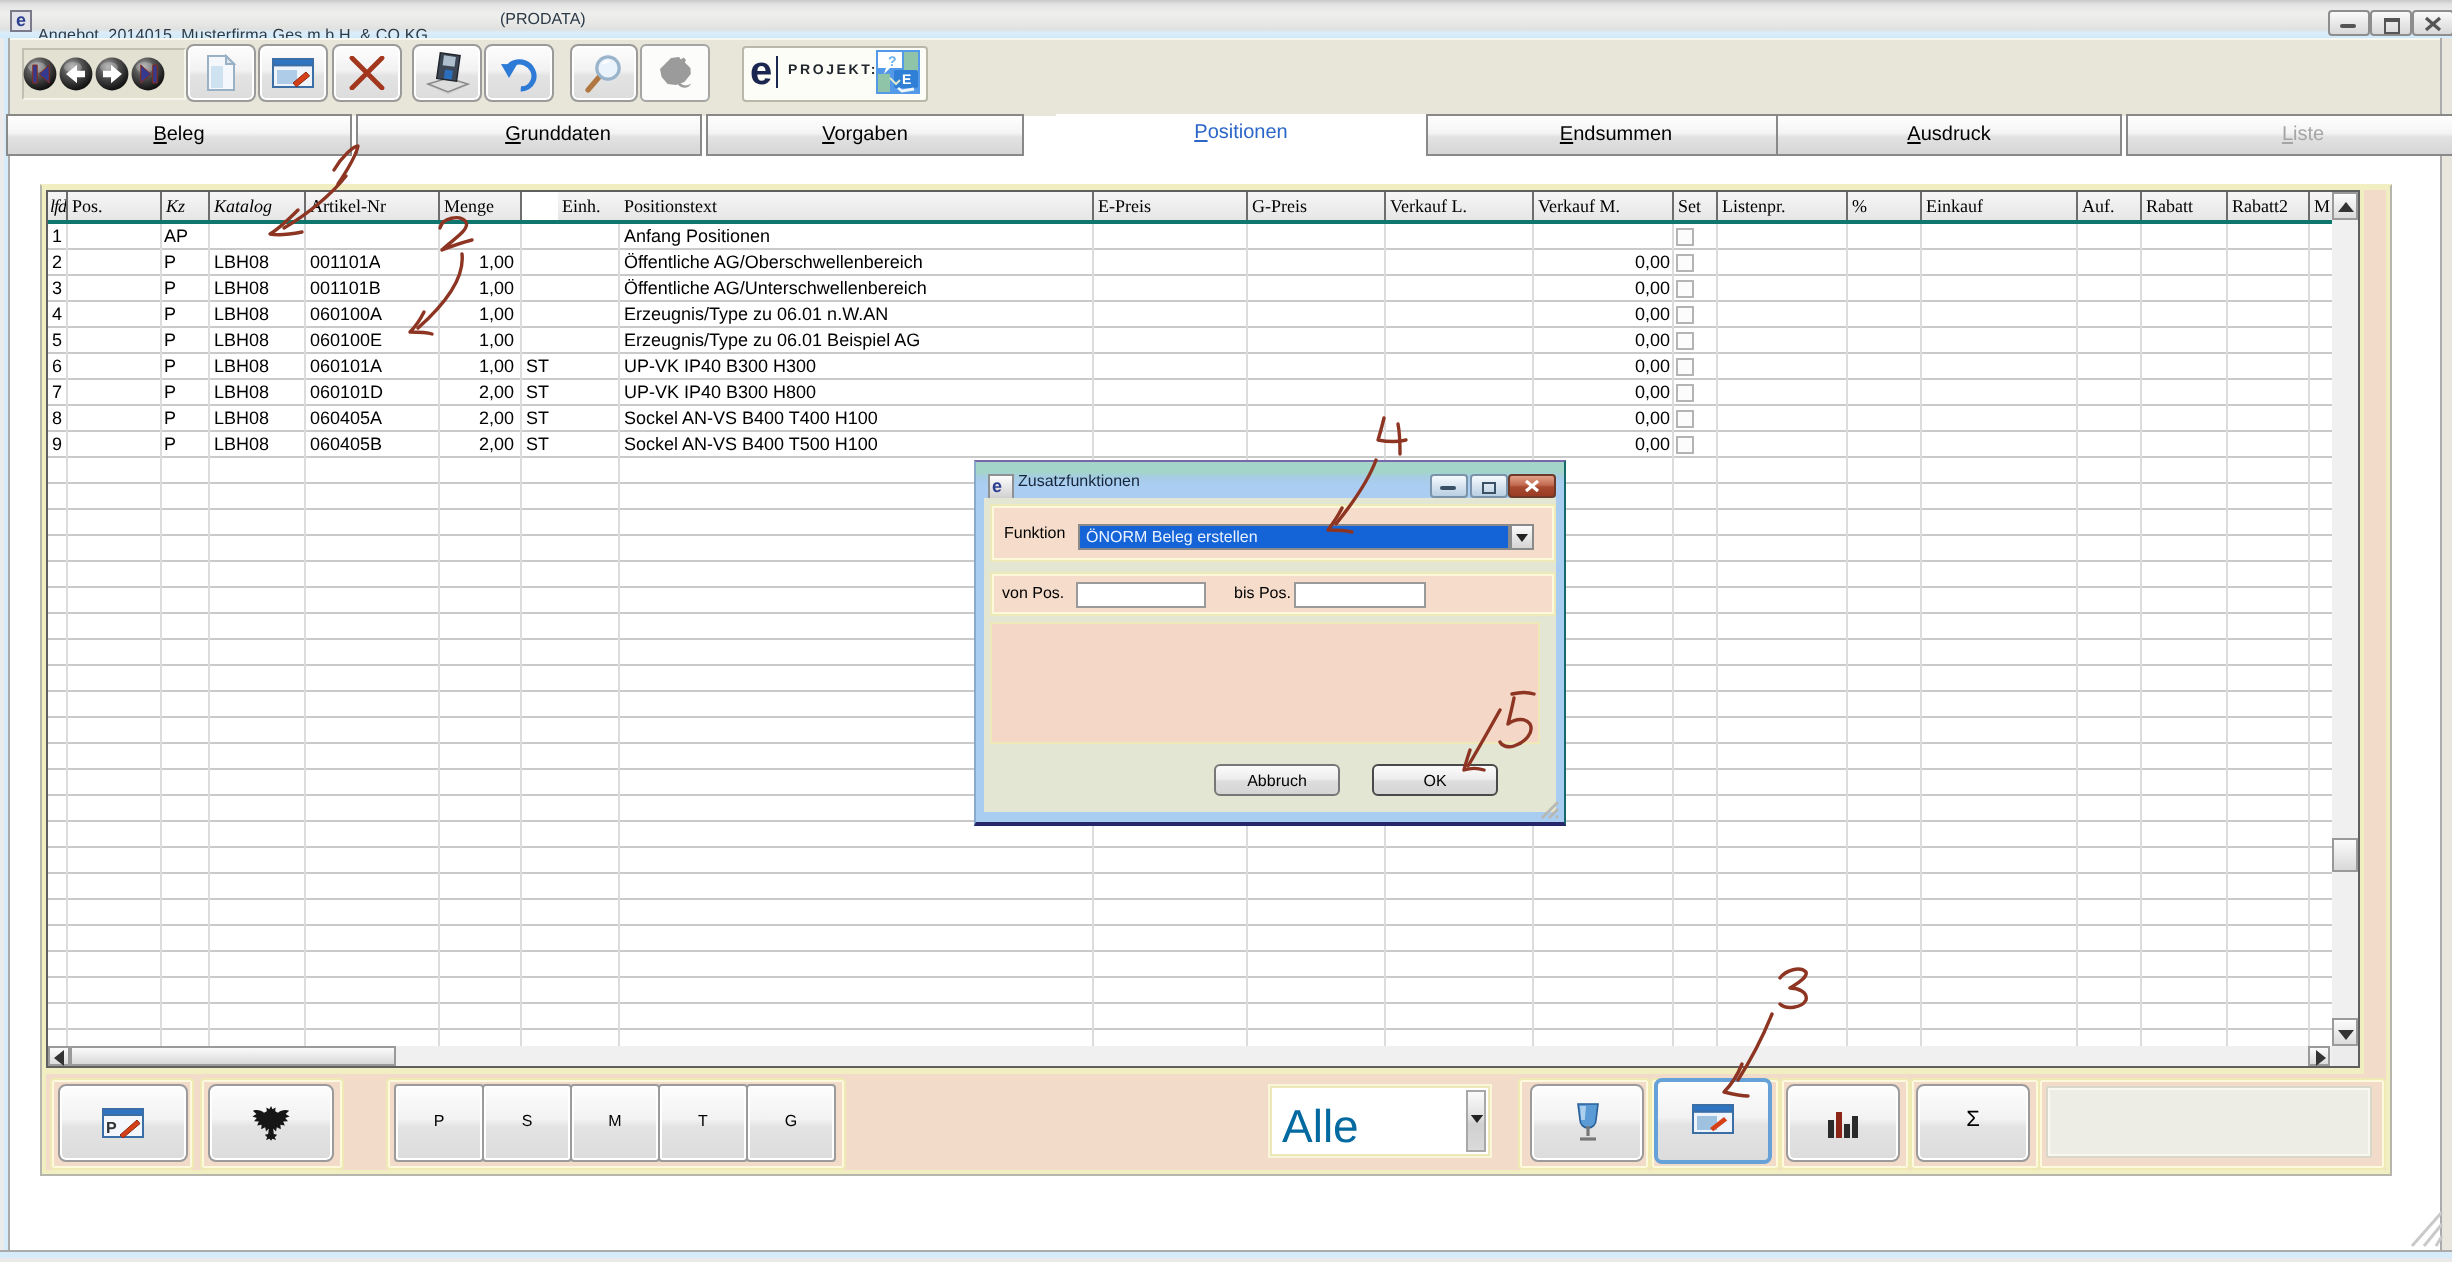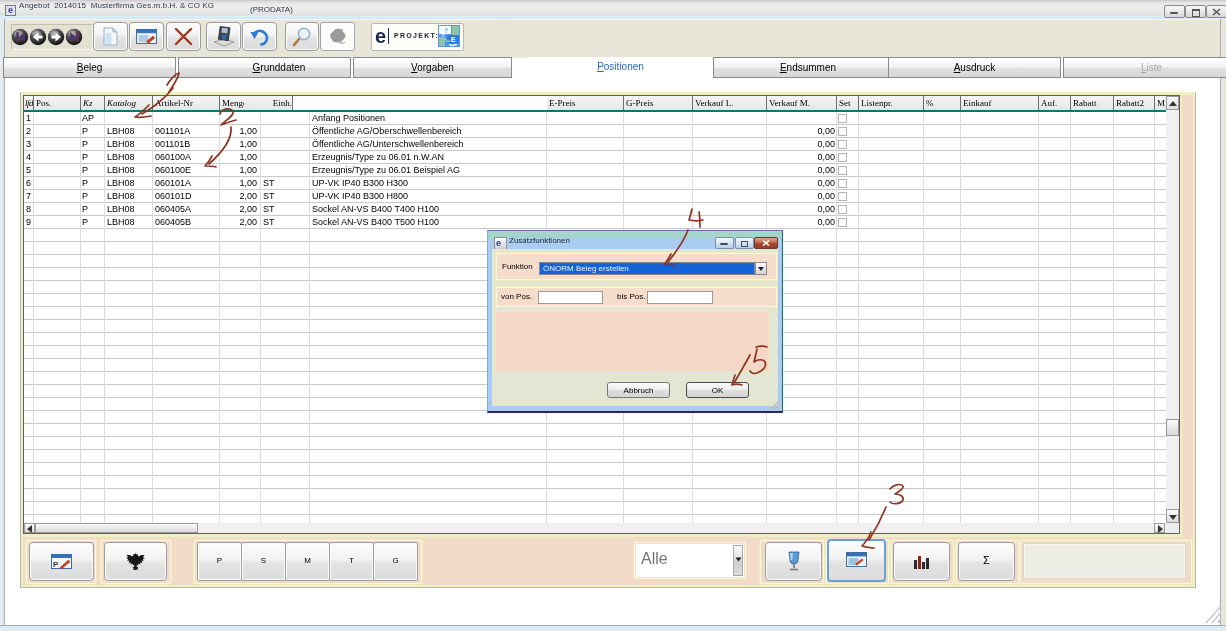--- a/index.html
+++ b/index.html
@@ -25,21 +25,21 @@
 </style>
 </head>
 <body>
 
 <div class="a" id="titlebar" style="left:0;top:0;width:1226px;height:19px;
   background:linear-gradient(#c9c9c9 0%,#e3e3e3 12%,#efefee 35%,#e9e9e8 58%,#e0e0df 76%,#dcedf9 86%,#cfe9fb 100%);"></div>
 
 <div class="a" style="left:5px;top:5px;width:9px;height:9px;background:#e3e3ea;border:1px solid #7a7a8a;">
   <div class="a" style="left:0px;top:-1px;width:9px;height:9px;font-size:9px;font-weight:bold;color:#2a3f8f;line-height:10px;text-align:center;">e</div>
 </div>
-<div class="a" style="left:19px;top:0;font-size:8px;color:#2c3a46;letter-spacing:0.1px;line-height:12px;">Angebot&nbsp; 2014015&nbsp; Musterfirma Ges.m.b.H. &amp; CO KG</div>
+<div class="a" style="left:19px;top:12px;font-size:8px;color:#2c3a46;letter-spacing:0.1px;line-height:12px;">Angebot&nbsp; 2014015&nbsp; Musterfirma Ges.m.b.H. &amp; CO KG</div>
 <div class="a" style="left:250px;top:4px;font-size:8px;color:#2c3a46;line-height:12px;">(PRODATA)</div>
 
 <div class="a" style="left:1164px;top:5px;width:19px;height:11px;border:1px solid #8d8d8d;border-radius:2px;background:linear-gradient(#fafafa,#d8d8d8);">
   <div class="a" style="left:5px;top:6px;width:8px;height:2px;background:#555;border-radius:1px;"></div>
   </div>
 <div class="a" style="left:1185px;top:5px;width:19px;height:11px;border:1px solid #8d8d8d;border-radius:2px;background:linear-gradient(#fafafa,#d8d8d8);">
   <div class="a" style="left:6px;top:3px;width:6px;height:5px;border:1px solid #555;border-top-width:2px;"></div>
   </div>
 <div class="a" style="left:1206px;top:5px;width:19px;height:11px;border:1px solid #8d8d8d;border-radius:2px;background:linear-gradient(#fafafa,#d8d8d8);">
   <svg class="a" style="left:5px;top:2px;" width="9" height="8">
@@ -168,21 +168,22 @@
 <div class="a" style="left:21px;top:93px;width:1161px;height:444px;background:#f1efc2;"></div>
 <div class="a" style="left:23px;top:95px;width:1157px;height:439px;border:1px solid #5f5f5f;background:#fff;box-sizing:border-box;"></div>
 
 <div class="a" id="ghead" style="left:24px;top:96px;width:1142px;height:14px;border-bottom:2px solid #0f766e;box-sizing:content-box;font-family:Liberation Serif, serif;">
   <div class="hdr" style="left:0;width:10px;font-style:italic;padding-left:1px;letter-spacing:-0.5px;">lfd</div>
   <div class="hdr" style="left:10px;width:47px;">Pos.</div>
   <div class="hdr" style="left:57px;width:24px;font-style:italic;">Kz</div>
   <div class="hdr" style="left:81px;width:48px;font-style:italic;">Katalog</div>
   <div class="hdr" style="left:129px;width:67px;">Artikel-Nr</div>
   <div class="hdr" style="left:196px;width:41px;">Menge</div>
-  <div class="hdr" style="left:220px;width:49px;text-align:right;">Einh.</div>
+  <div class="hdr" style="left:255px;width:49px;">Einh.</div>
+  <div class="hdr" style="left:286px;width:237px;">Positionstext</div>
   <div class="hdr" style="left:523px;width:77px;">E-Preis</div>
   <div class="hdr" style="left:600px;width:69px;">G-Preis</div>
   <div class="hdr" style="left:669px;width:74px;">Verkauf L.</div>
   <div class="hdr" style="left:743px;width:70px;">Verkauf M.</div>
   <div class="hdr" style="left:813px;width:22px;">Set</div>
   <div class="hdr" style="left:835px;width:65px;">Listenpr.</div>
   <div class="hdr" style="left:900px;width:37px;">%</div>
   <div class="hdr" style="left:937px;width:78px;">Einkauf</div>
   <div class="hdr" style="left:1015px;width:32px;">Auf.</div>
   <div class="hdr" style="left:1047px;width:43px;">Rabatt</div>
@@ -351,21 +352,21 @@
   </svg>
 </div>
 <div class="gb" style="left:193px;top:539px;width:228px;height:44px;"></div>
 <div class="btn" style="left:197px;top:542px;width:43px;height:37px;border-radius:2px;font-size:8px;text-align:center;line-height:36px;">P</div>
 <div class="btn" style="left:241px;top:542px;width:43px;height:37px;border-radius:2px;font-size:8px;text-align:center;line-height:36px;">S</div>
 <div class="btn" style="left:285px;top:542px;width:43px;height:37px;border-radius:2px;font-size:8px;text-align:center;line-height:36px;">M</div>
 <div class="btn" style="left:329px;top:542px;width:43px;height:37px;border-radius:2px;font-size:8px;text-align:center;line-height:36px;">T</div>
 <div class="btn" style="left:373px;top:542px;width:43px;height:37px;border-radius:2px;font-size:8px;text-align:center;line-height:36px;">G</div>
 
 <div class="a" style="left:635px;top:543px;width:110px;height:35px;background:#fff;border:1px solid #ece7b8;box-shadow:0 0 0 1px #f9f5d8;box-sizing:border-box;">
-  <div class="a" style="left:5px;top:6px;font-size:16px;color:#737373;">Alle</div>
+  <div class="a" style="left:5px;top:6px;font-size:23px;color:#0369a1;">Alle</div>
   <div class="a" style="left:97px;top:1px;width:10px;height:31px;background:linear-gradient(#fbfbfb,#e0e0e0 45%,#d0d0d0 55%,#dadada);border:1px solid #a8a8a8;box-sizing:border-box;">
     <svg class="a" style="left:1px;top:11px;" width="7" height="5">
         <path d="M3.5,4.5 L6.6,0.5 L0.4,0.5 Z" fill="#222"></path>
       </svg>
   </div>
 </div>
 
 <div class="gb" style="left:759px;top:539px;width:64px;height:44px;"></div>
 <div class="gb" style="left:825px;top:539px;width:63px;height:44px;"></div>
 <div class="gb" style="left:890px;top:539px;width:63px;height:44px;"></div>

